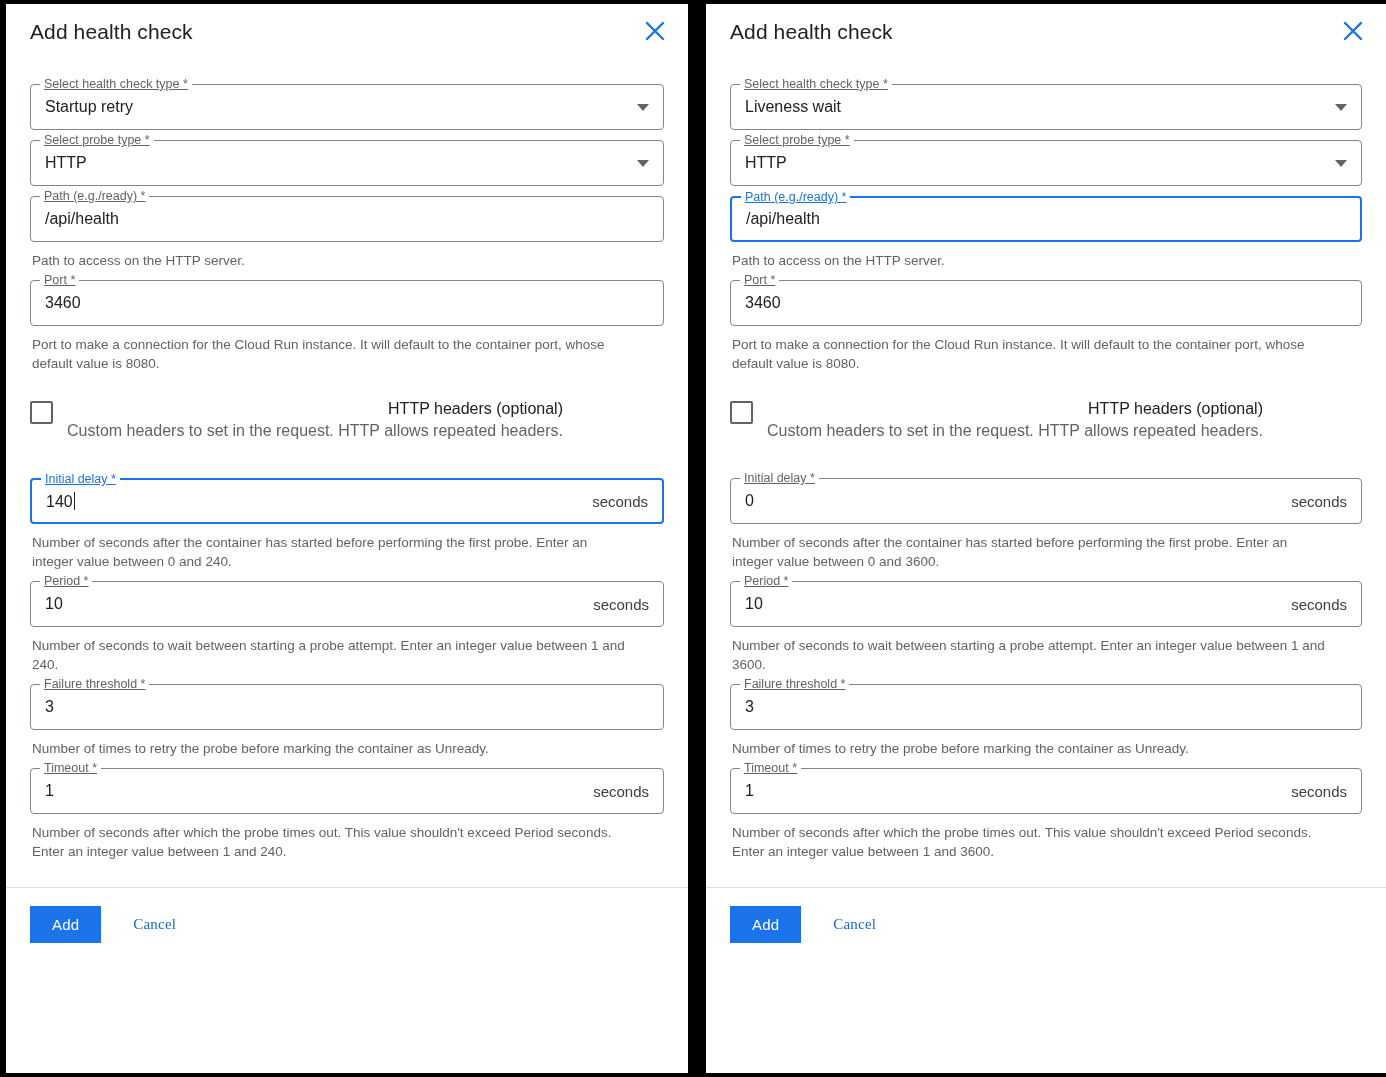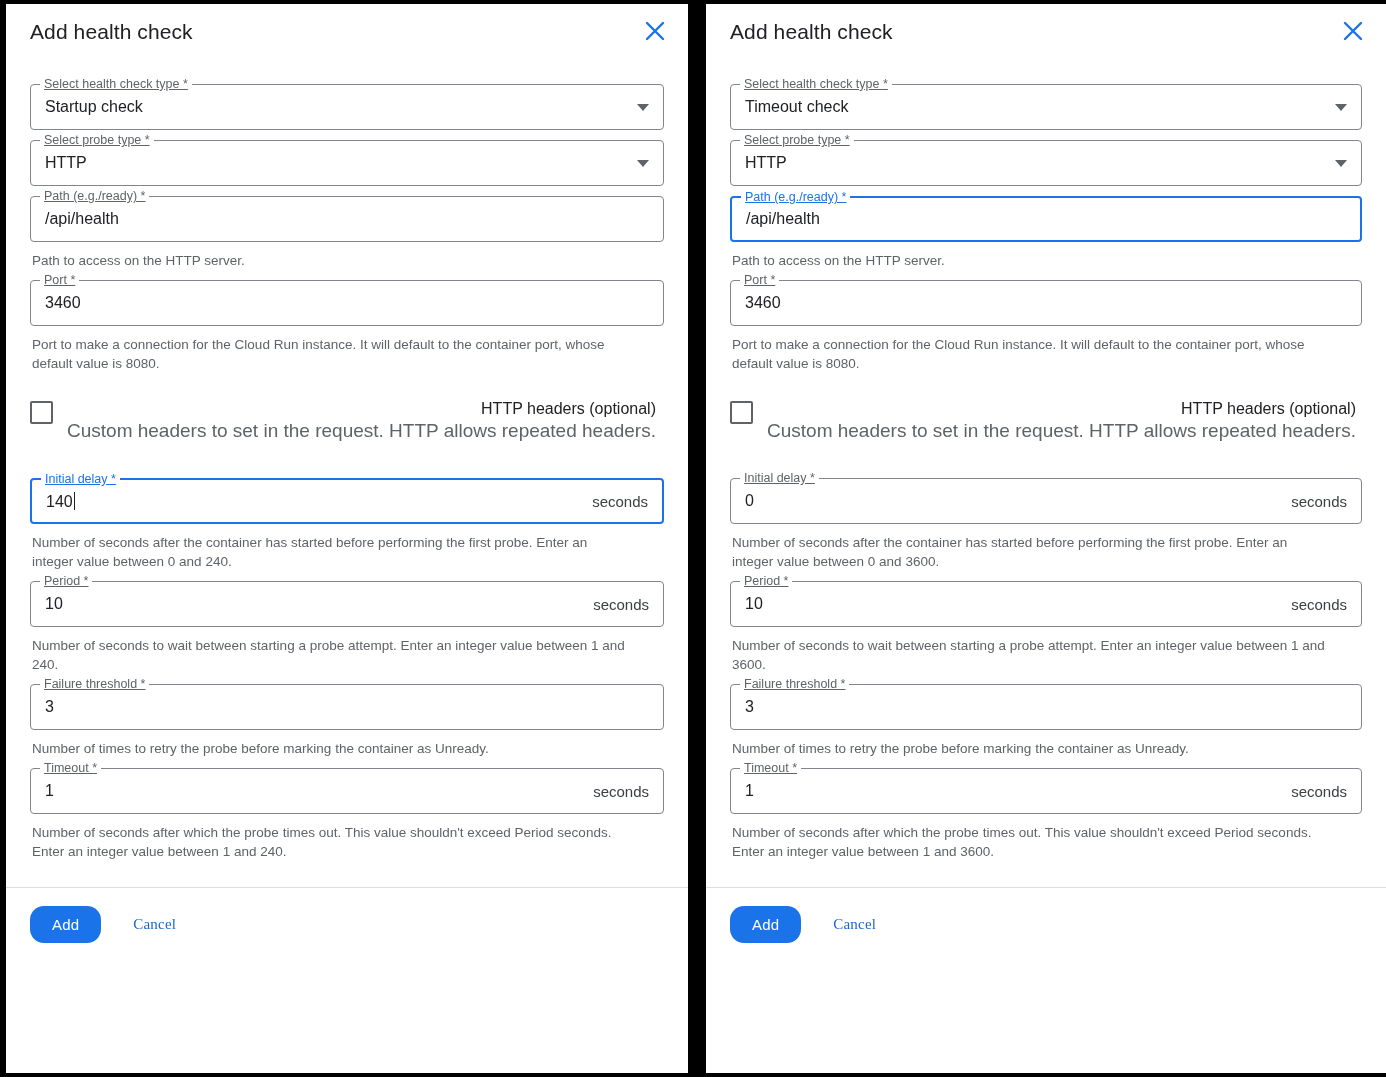--- a/index.html
+++ b/index.html
@@ -161,21 +161,21 @@
     flex: none;
     cursor: pointer;
     background: #fff;
   }
   .check-label {
     font-size: 16px;
     color: #202124;
     line-height: 20px;
   }
   .check-sub {
-    font-size: 19px;
+    font-size: 16px;
     color: #5f6368;
     line-height: 19px;
     margin-top: 2px;
   }
 
   .spacer-lg { height: 28px; }
 
   
   .divider {
     border-top: 1px solid #e0e0e0;
@@ -184,21 +184,21 @@
   .dialog-footer {
     display: flex;
     align-items: center;
     padding: 18px 24px;
     box-sizing: border-box;
   }
   .btn-primary {
     background: #1a73e8;
     color: #fff;
     border: none;
-    border-radius: 14px;
+    border-radius: 0;
     font-size: 15px;
     font-family: "Liberation Sans", sans-serif;
     padding: 10px 22px;
     cursor: pointer;
     letter-spacing: 0.2px;
   }
   .btn-text {
     background: none;
     border: none;
     color: #1967d2;
@@ -224,21 +224,21 @@
           <path d="M3 3 L19 19 M19 3 L3 19" stroke="#1a73e8" stroke-width="2.4" stroke-linecap="round"></path>
         </svg>
       </div>
     </div>
 
     <div class="dialog-body">
 
       <div class="field">
         <div class="outline">
           <span class="legend">Select health check type *</span>
-          <span class="value">Startup check</span>
+          <span class="value">Startup retry</span>
           <span class="caret-down"></span>
         </div>
       </div>
 
       <div class="field">
         <div class="outline">
           <span class="legend">Select probe type *</span>
           <span class="value">HTTP</span>
           <span class="caret-down"></span>
         </div>
@@ -324,21 +324,21 @@
           <path d="M3 3 L19 19 M19 3 L3 19" stroke="#1a73e8" stroke-width="2.4" stroke-linecap="round"></path>
         </svg>
       </div>
     </div>
 
     <div class="dialog-body">
 
       <div class="field">
         <div class="outline">
           <span class="legend">Select health check type *</span>
-          <span class="value">Timeout check</span>
+          <span class="value">Liveness wait</span>
           <span class="caret-down"></span>
         </div>
       </div>
 
       <div class="field">
         <div class="outline">
           <span class="legend">Select probe type *</span>
           <span class="value">HTTP</span>
           <span class="caret-down"></span>
         </div>

